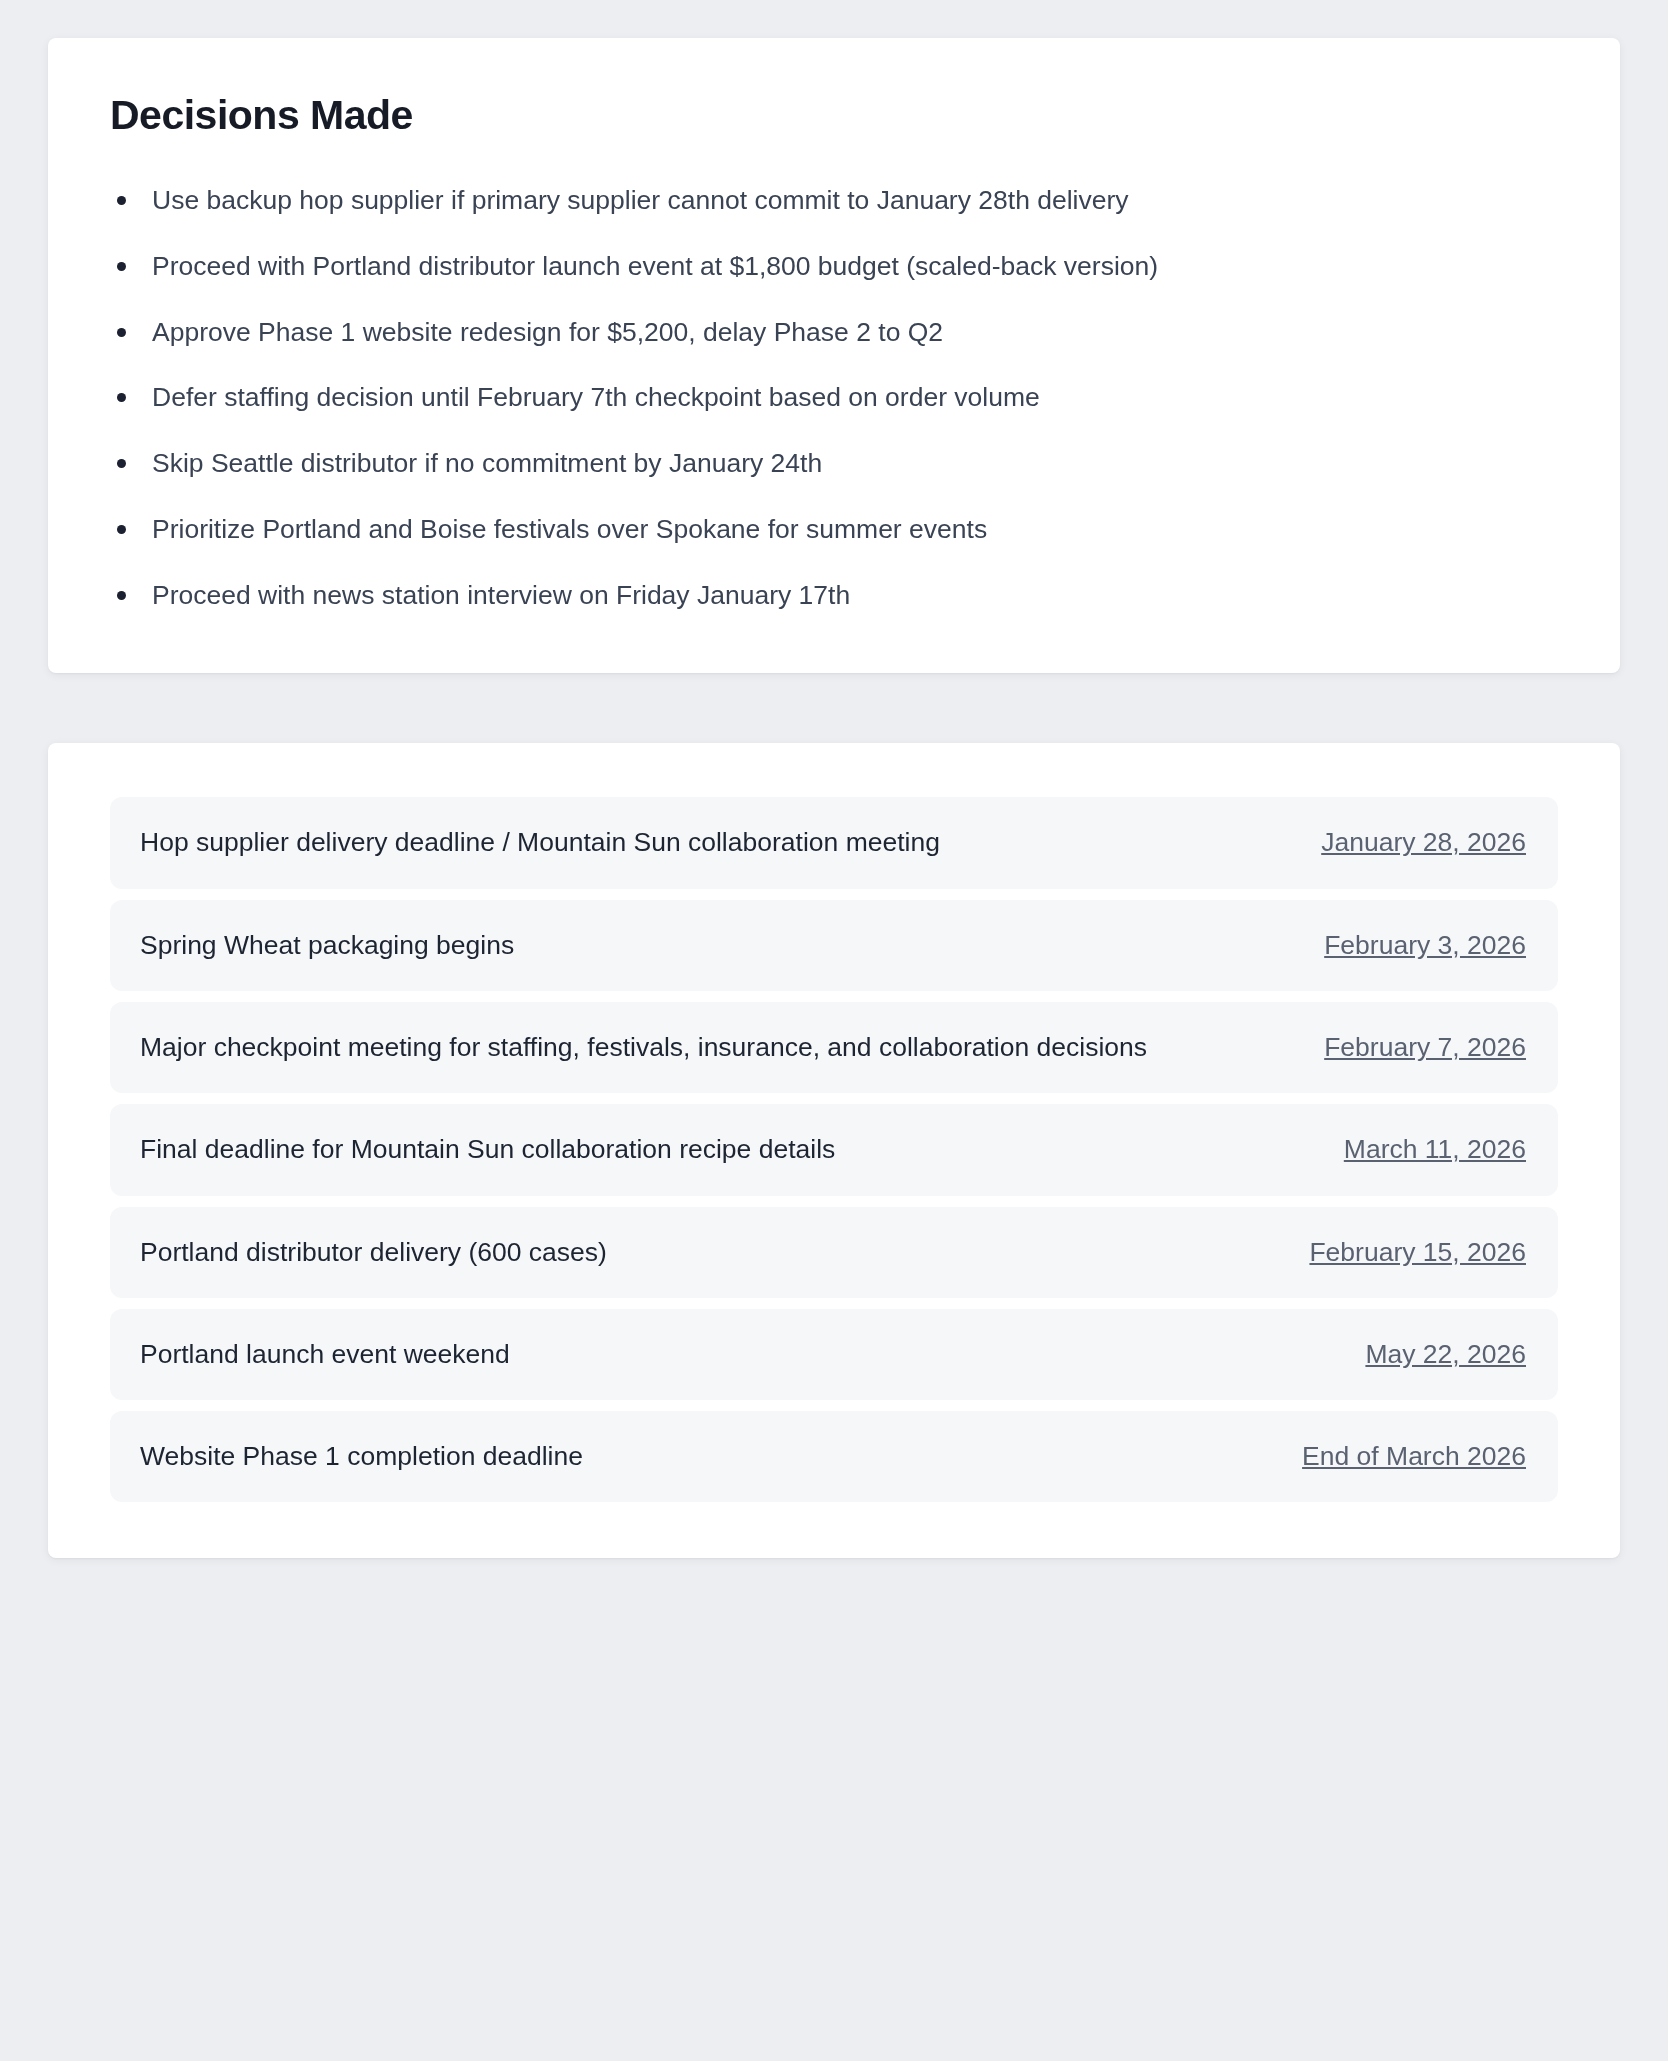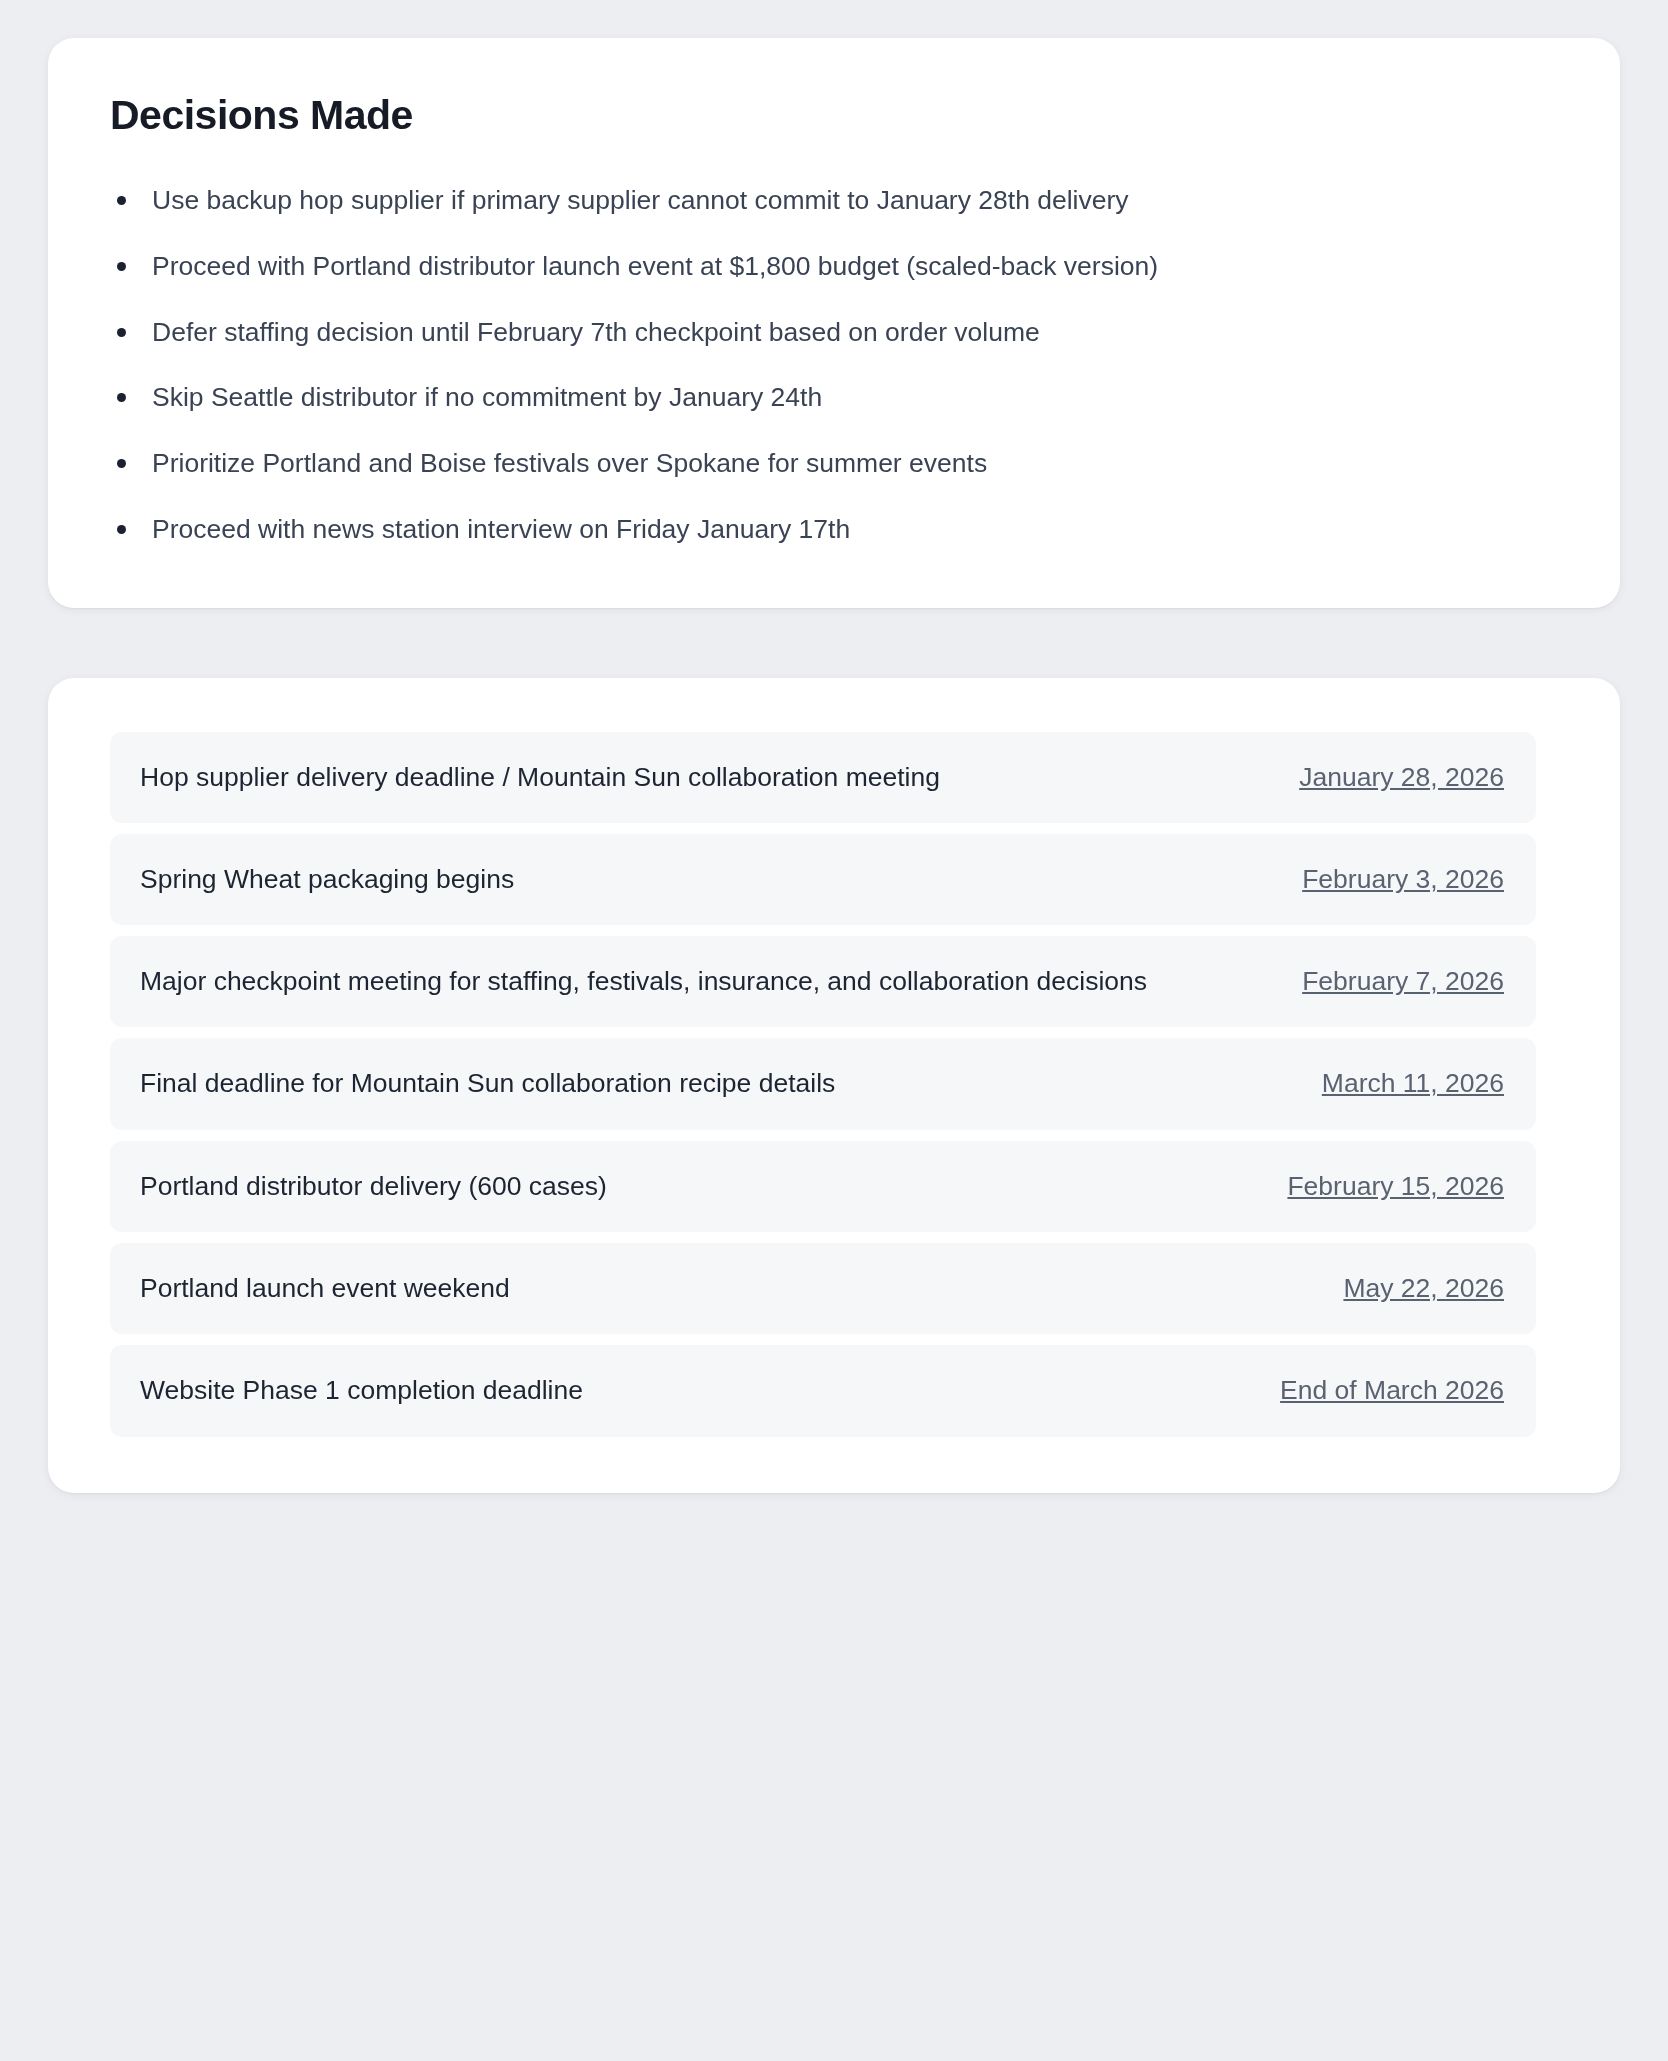--- a/index.html
+++ b/index.html
@@ -10,23 +10,23 @@
     font-family: "Liberation Sans", sans-serif;
     -webkit-font-smoothing: antialiased;
   }
   body {
     width: 1668px;
     min-height: 2061px;
     padding: 38px 48px 0 48px;
   }
   .card {
     background: #ffffff;
-    border-radius: 26px;
+    border-radius: 8px;
     box-shadow: 0 2px 10px rgba(15, 23, 42, 0.06), 0 1px 2px rgba(15,23,42,0.04);
-    padding: 54px 84px 56px 62px;
+    padding: 54px 62px 56px 62px;
     margin-bottom: 70px;
   }
   .card-title {
     font-size: 41px;
     font-weight: bold;
     color: #161b26;
     letter-spacing: -0.5px;
     margin: 0 0 44px 0;
   }
   
@@ -87,20 +87,21 @@
   }
 </style>
 </head>
 <body>
 
 <section class="card">
   <h2 class="card-title">Decisions Made</h2>
   <ul class="decision-list">
     <li class="decision-item">Use backup hop supplier if primary supplier cannot commit to January 28th delivery</li>
     <li class="decision-item">Proceed with Portland distributor launch event at $1,800 budget (scaled-back version)</li>
+    <li class="decision-item">Approve Phase 1 website redesign for $5,200, delay Phase 2 to Q2</li>
     <li class="decision-item">Defer staffing decision until February 7th checkpoint based on order volume</li>
     <li class="decision-item">Skip Seattle distributor if no commitment by January 24th</li>
     <li class="decision-item">Prioritize Portland and Boise festivals over Spokane for summer events</li>
     <li class="decision-item">Proceed with news station interview on Friday January 17th</li>
   </ul>
 </section>
 
 <section class="card">
   <div class="dates-wrap">
 

